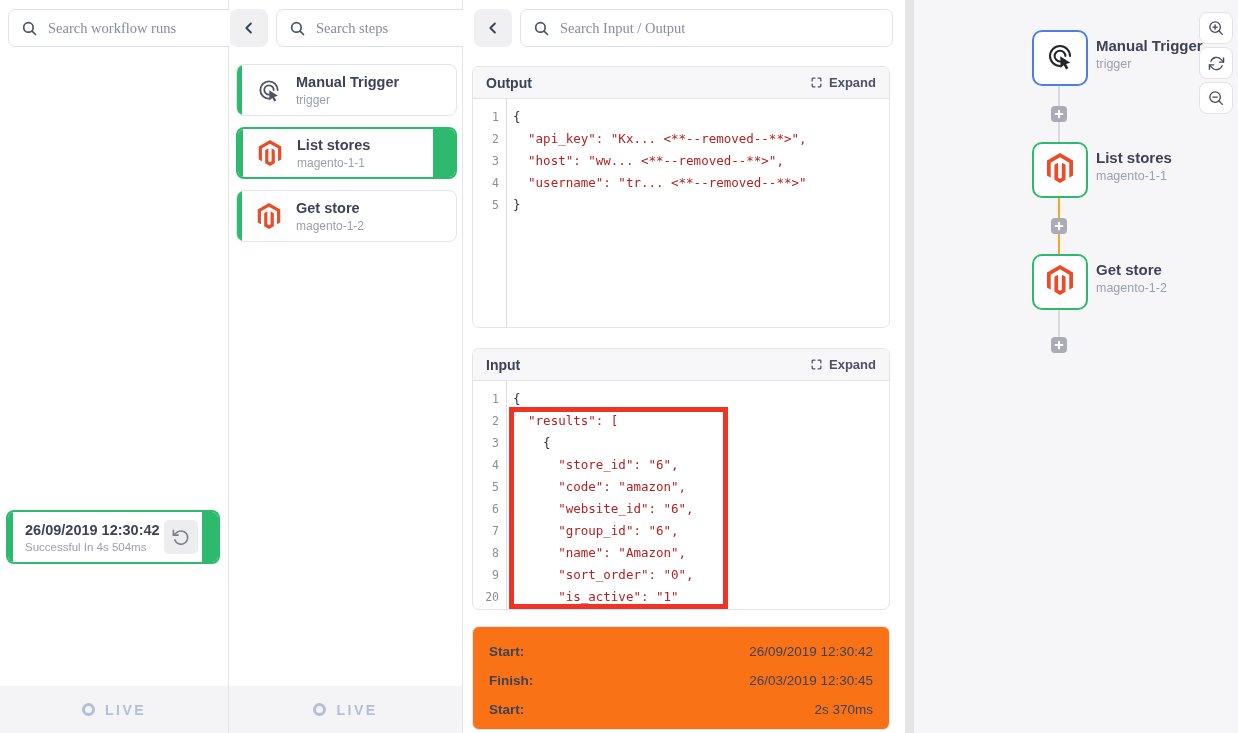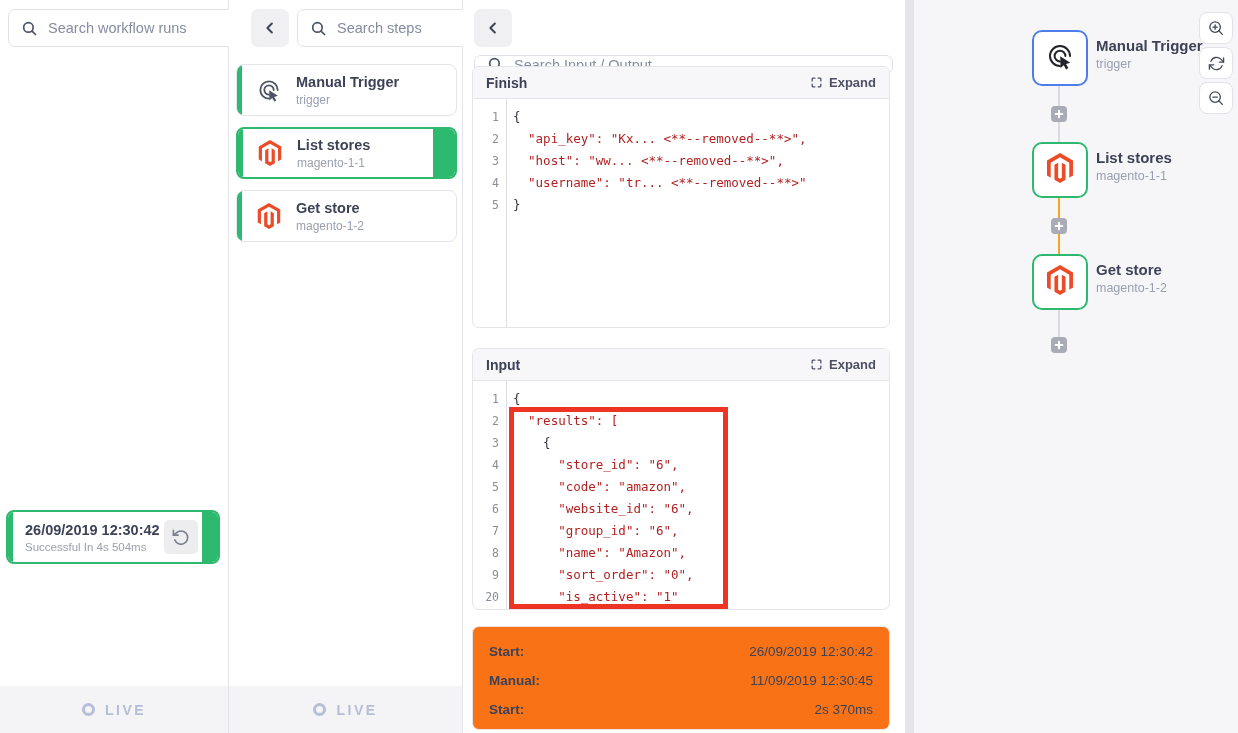--- a/index.html
+++ b/index.html
@@ -10,28 +10,28 @@
   #col-runs  { left:0;   width:229px; border-right:1px solid #e3e3e9; }
   #col-steps { left:229px; width:234px; border-right:1px solid #e3e3e9; }
   #col-io    { left:463px; width:442px; }
   #scroll-strip { position:absolute; top:0; left:905px; width:9px; height:733px; background:#e4e4e9; }
   #canvas    { left:914px; width:324px; background:#f6f6f8; border-right:none; }
 
   
   .search-box { display:flex; align-items:center; gap:10px; height:38px; background:#fff;
     border:1px solid #dfe2ec; border-radius:7px; padding:0 12px; }
   .search-box svg { flex:0 0 auto; }
-  .search-box input { border:none; outline:none; flex:1; font-family:Liberation Sans, sans-serif;
+  .search-box input { border:none; outline:none; flex:1; font-family:Liberation Serif, serif;
     font-size:14.5px; color:#3d4257; background:transparent; min-width:0; }
   .search-box input::placeholder { color:#848ca0; opacity:1; }
 
   .topbar { position:absolute; top:9px; display:flex; gap:8px; }
   #col-runs .topbar { left:8px; right:16px; }
-  #col-steps .topbar { left:22px; right:16px; }
-  #col-io .topbar { left:11px; right:12px;flex-direction:column; }
+  #col-steps .topbar { left:1px; right:16px; }
+  #col-io .topbar { left:11px; right:12px; }
   .topbar .search-box { flex:1; }
 
   .back-btn { flex:0 0 38px; width:38px; height:38px; background:#f0f0f3; border:none; border-radius:7px;
     display:flex; align-items:center; justify-content:center; cursor:pointer; }
 
   
   .run-card { position:absolute; left:6px; top:510px; width:214px; height:54px;
     border:2px solid #2dba6e; border-radius:8px; background:#fff; display:flex; overflow:hidden; }
   .accent-left { flex:0 0 5px; background:#2dba6e; }
   .accent-right { flex:0 0 26px; background:#2dba6e; }
@@ -223,21 +223,21 @@
       <svg width="17" height="17" viewBox="0 0 24 24" fill="none" stroke="#4a5468" stroke-width="2.4" stroke-linecap="round">
           <circle cx="10.5" cy="10.5" r="6.7"></circle>
           <line x1="15.6" y1="15.6" x2="20.5" y2="20.5"></line>
         </svg>
       <input type="text" placeholder="Search Input / Output" style="">
     </div>
   </div>
 
   <div class="panel" id="input-panel">
     <div class="panel-header">
-      <span class="panel-title">Finish</span>
+      <span class="panel-title">Output</span>
       <button class="expand-btn">
         <svg width="13" height="13" viewBox="0 0 24 24" fill="none" stroke="#4d5166" stroke-width="2.4" stroke-linecap="round">
             <path d="M4 9V5.5A1.5 1.5 0 0 1 5.5 4H9"></path>
             <path d="M15 4h3.5A1.5 1.5 0 0 1 20 5.5V9"></path>
             <path d="M20 15v3.5a1.5 1.5 0 0 1-1.5 1.5H15"></path>
             <path d="M9 20H5.5A1.5 1.5 0 0 1 4 18.5V15"></path>
           </svg>
         <span>Expand</span>
       </button>
     </div>
@@ -300,22 +300,22 @@
       </div>
     </div>
   </div>
 
   <div id="stats-card">
     <div class="stat-row">
       <span class="stat-label">Start:</span>
       <span class="stat-value">26/09/2019 12:30:42</span>
     </div>
     <div class="stat-row">
-      <span class="stat-label">Manual:</span>
-      <span class="stat-value">11/09/2019 12:30:45</span>
+      <span class="stat-label">Finish:</span>
+      <span class="stat-value">26/03/2019 12:30:45</span>
     </div>
     <div class="stat-row">
       <span class="stat-label">Start:</span>
       <span class="stat-value">2s 370ms</span>
     </div>
   </div>
 </section>
 
 <div id="scroll-strip"></div>
 

